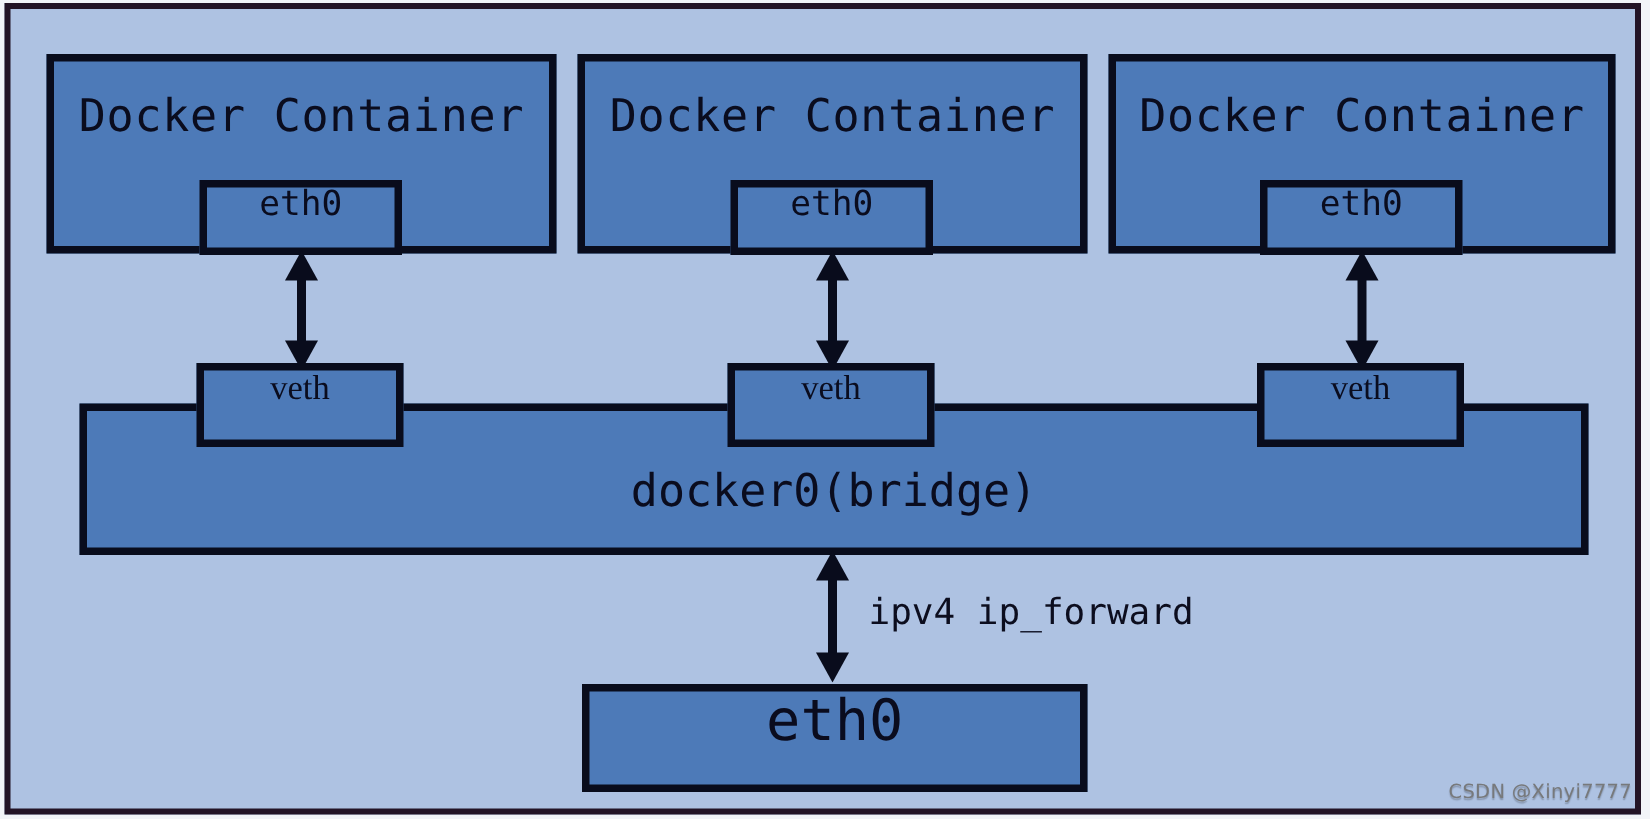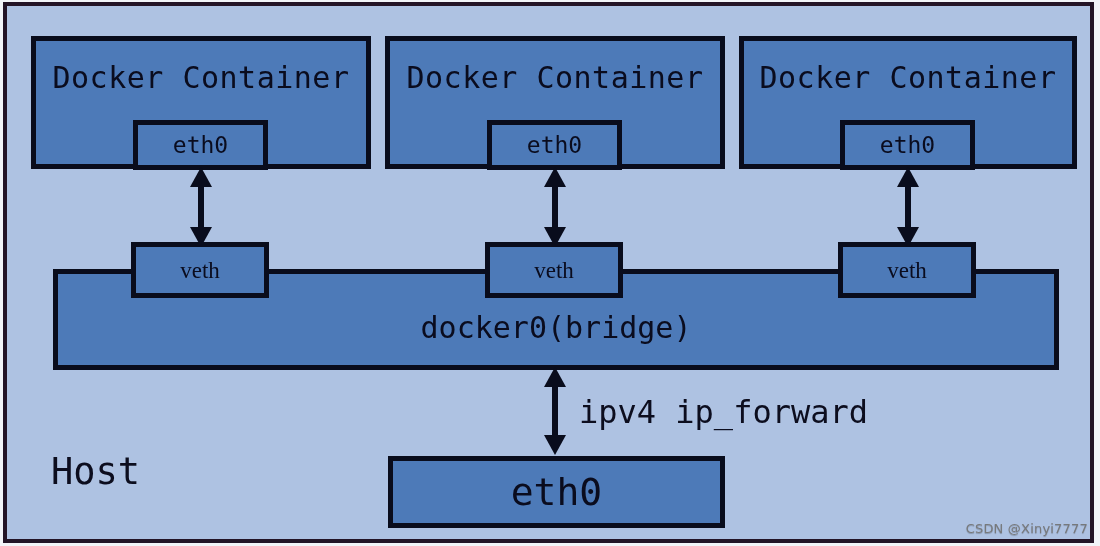--- a/index.html
+++ b/index.html
@@ -28,21 +28,21 @@
     border: 4px solid #231426;
   }
 
   
   .box {
     position: absolute;
     box-sizing: border-box;
     background: #4d7ab8;
     border: 5px solid #090c1c;
     display: flex;
-    align-items: center;
+    align-items: flex-start;
     justify-content: center;
     color: #0a0c1e;
     white-space: nowrap;
   }
 
   .container-box {
     height: 133px;
     top: 30px;
     align-items: flex-start;
     justify-content: center;
@@ -125,21 +125,21 @@
     font-family: "DejaVu Sans Mono", "Liberation Mono", monospace;
     font-size: 37px;
     color: #0c0d1e;
     line-height: 1;
   }
   .forward-label {
     position: absolute;
     left: 572px;
     top: 390px;
     font-family: "DejaVu Sans Mono", "Liberation Mono", monospace;
-    font-size: 32px;
+    font-size: 24px;
     color: #0c0d1e;
     line-height: 1;
     white-space: nowrap;
   }
 
   
   .arrow {
     position: absolute;
     z-index: 3;
   }
@@ -228,19 +228,18 @@
       <polygon points="18,0 29,20 7,20" fill="#090c1c"></polygon>
       <polygon points="18,88 29,68 7,68" fill="#090c1c"></polygon>
     </svg>
 
     <div class="forward-label">ipv4 ip_forward</div>
 
     <div class="box host-eth-box">
       <span class="host-eth-label">eth0</span>
     </div>
 
-    <div class="host-label">Host</div>
 
   </div>
 
   <div class="watermark">CSDN @Xinyi7777</div>
 
 </div>
 
 </body></html>

